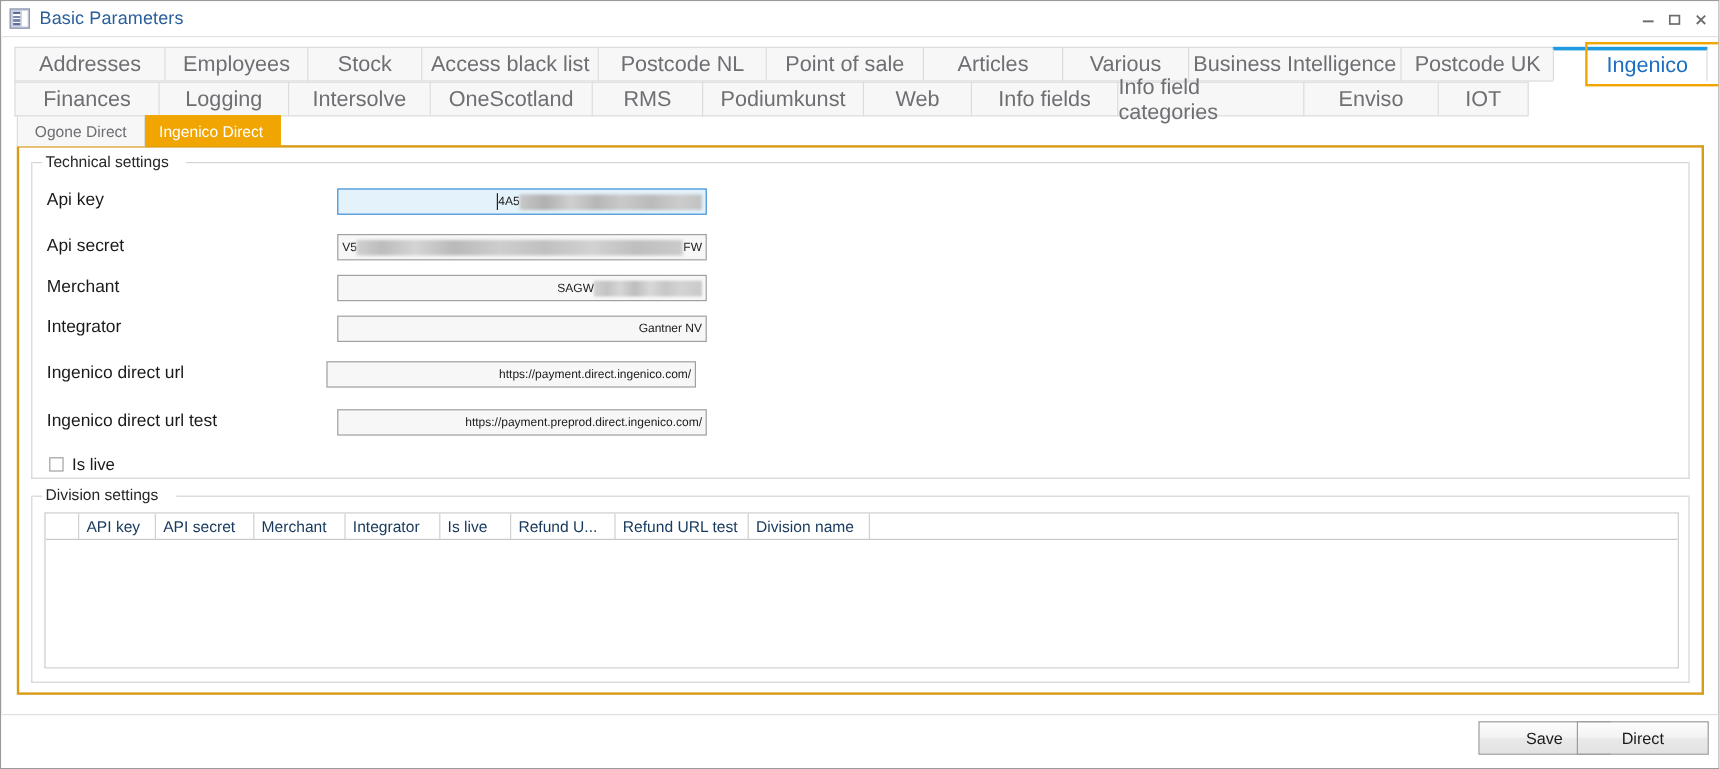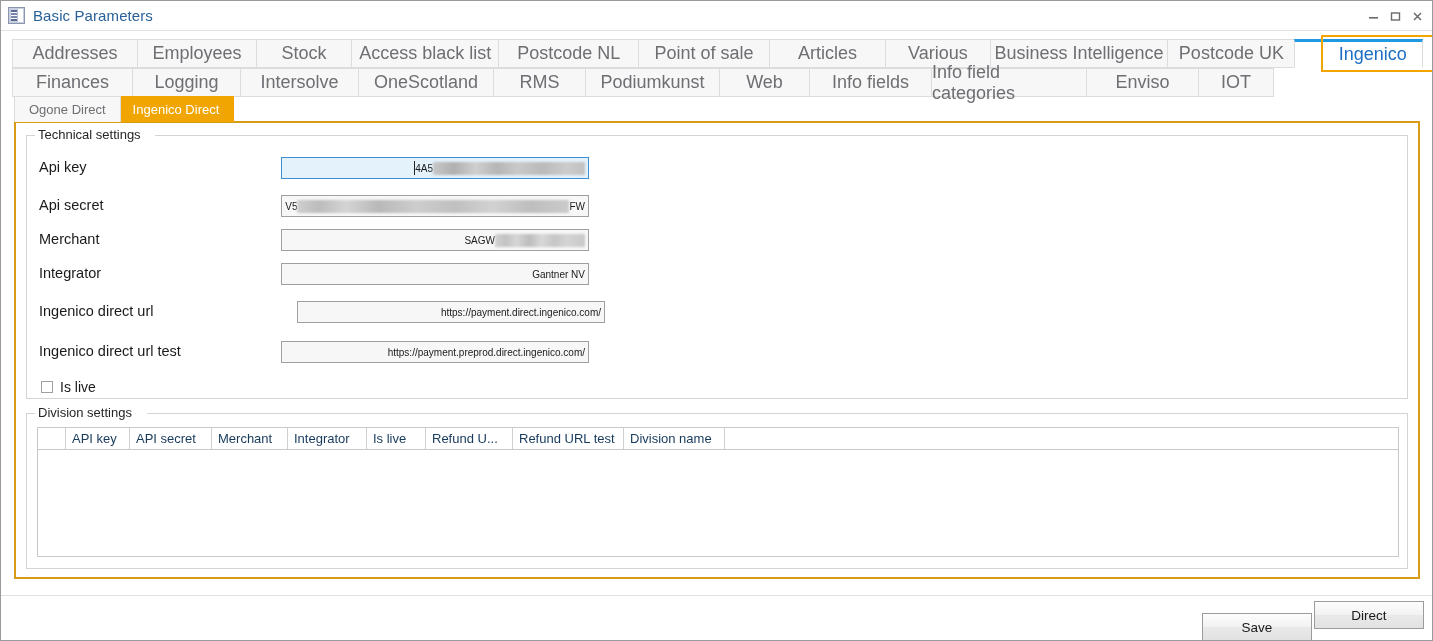--- a/index.html
+++ b/index.html
@@ -401,21 +401,21 @@
           </div>
           <div class="frow" style="left: 12px; top: 130px;">
             <span class="flabel">Integrator</span>
           </div>
           <div class="finput" style="left: 254px; top: 128px; width: 308px;">
             <span>Gantner NV</span>
           </div>
           <div class="frow" style="left: 12px; top: 168px;">
             <span class="flabel">Ingenico direct url</span>
           </div>
-          <div class="finput" style="left: 270px; top: 166px; width: 308px;">
+          <div class="finput" style="left: 245px; top: 166px; width: 308px;">
             <span>https://payment.direct.ingenico.com/</span>
           </div>
           <div class="frow" style="left: 12px; top: 208px;">
             <span class="flabel">Ingenico direct url test</span>
           </div>
           <div class="finput" style="left: 254px; top: 206px; width: 308px;">
             <span>https://payment.preprod.direct.ingenico.com/</span>
           </div>
           <div class="checkline" style="left: 14px; top: 244px;">
             <div class="checkbox"></div>
@@ -457,17 +457,17 @@
               <span>Division name</span>
             </div>
           </div>
         <div class="grid-body"></div>
       </div>
     </div>
 
   </div>
 
   <div class="footer">
-    <div class="btn" style="left:1201px;margin-top:12px;">Save</div>
+    <div class="btn" style="left:1231px;">Save</div>
     <div class="btn" style="left:1313px;">Direct</div>
   </div>
 
 </div>
 
 </body></html>

